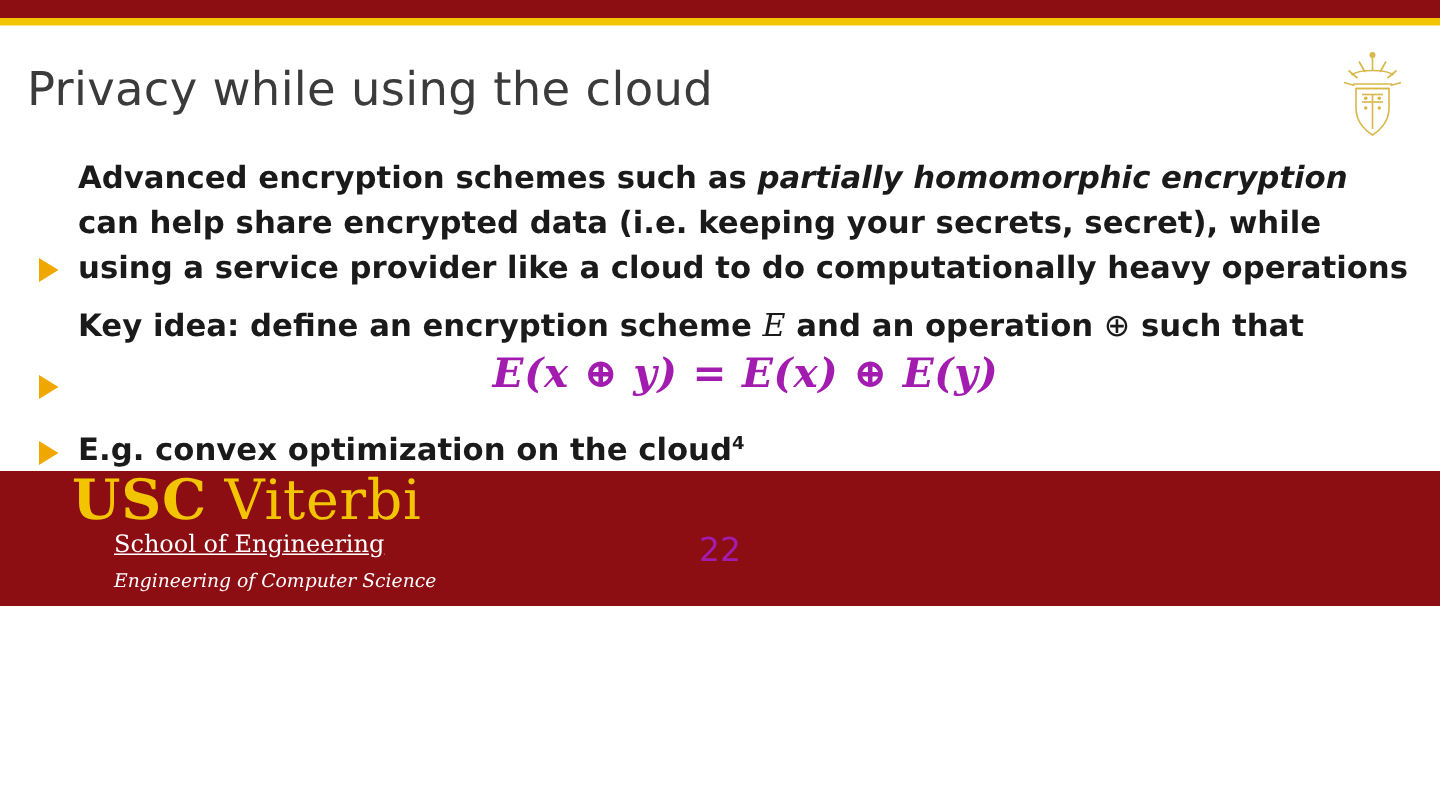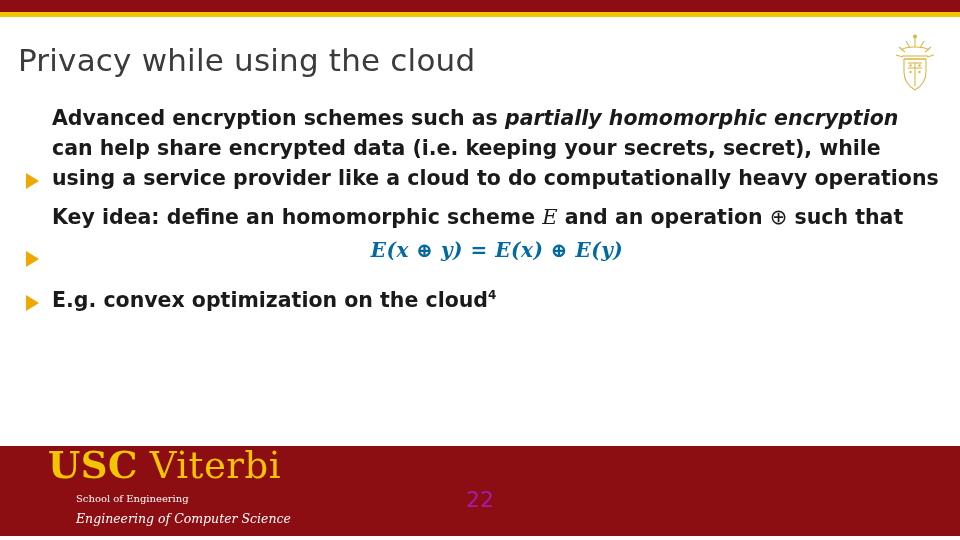--- a/index.html
+++ b/index.html
@@ -10,21 +10,21 @@
     width: 960px;
     height: 540px;
     background: #ffffff;
     font-family: "Liberation Sans", sans-serif;
     overflow: hidden;
     position: relative;
   }
   .slide {
     position: relative;
     width: 960px;
-    height: 536px;
+    height: 404px;
     background: #ffffff;
     border-radius: 10px;
   }
   
   .top-maroon {
     position: absolute;
     top: 0; left: 0;
     width: 960px;
     height: 12px;
     background: #8c0d12;
@@ -111,23 +111,23 @@
     font-size: 21px;
   }
   .mathop {
     font-family: "DejaVu Sans", sans-serif;
     font-weight: 400;
     font-size: 21px;
   }
   .equation {
     text-align: center;
     font-family: "DejaVu Serif", serif;
-    font-size: 20px;
-    font-style: italic;
-    color: #0369a1;
+    font-size: 27px;
+    font-style: italic;
+    color: #a21caf;
     margin: 3px 0 6px 0;
     letter-spacing: 0.5px;
   }
   sup.fn {
     font-size: 12px;
     vertical-align: super;
     font-weight: 600;
   }
   
   .usc-logo {
@@ -147,23 +147,24 @@
   .viterbi-word {
     color: #f2c500;
     font-weight: 400;
     letter-spacing: 0.5px;
   }
   .school-line {
     position: absolute;
     left: 76px;
     bottom: 32px;
     font-family: "DejaVu Serif", serif;
-    font-size: 10px;
+    font-size: 16px;
     color: #ffffff;
     white-space: nowrap;
+    text-decoration: underline;
   }
   .dept-line {
     position: absolute;
     left: 76px;
     bottom: 10px;
     font-family: "DejaVu Serif", serif;
     font-size: 12.5px;
     font-style: italic;
     color: #ffffff;
     white-space: nowrap;
@@ -220,21 +221,21 @@
     <div class="bullet-row">
       <div class="bullet-marker"><span class="tri"></span></div>
       <div class="bullet-text">
         <span>Advanced encryption schemes such as </span><span class="ital">partially homomorphic encryption</span><span> can help share encrypted data (i.e. keeping your secrets, secret), while using a service provider like a cloud to do computationally heavy operations</span>
       </div>
     </div>
 
     <div class="bullet-row">
       <div class="bullet-marker"><span class="tri"></span></div>
       <div class="bullet-text">
-        <span>Key idea: define an homomorphic scheme </span><span class="mathvar">E</span><span> and an operation </span><span class="mathop">⊕</span><span> such that</span>
+        <span>Key idea: define an encryption scheme </span><span class="mathvar">E</span><span> and an operation </span><span class="mathop">⊕</span><span> such that</span>
         <div class="equation">E(x ⊕ y) = E(x) ⊕ E(y)</div>
       </div>
     </div>
 
 
     <div class="bullet-row">
       <div class="bullet-marker"><span class="tri"></span></div>
       <div class="bullet-text">
         <span>E.g. convex optimization on the cloud</span><sup class="fn">4</sup>
       </div>

